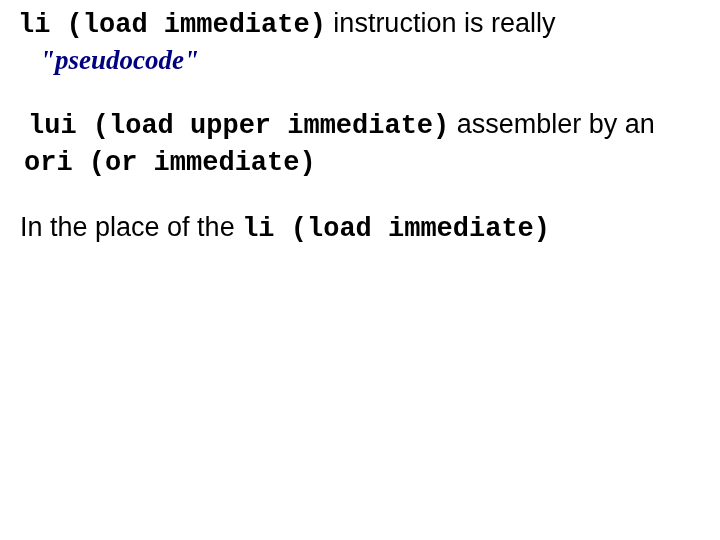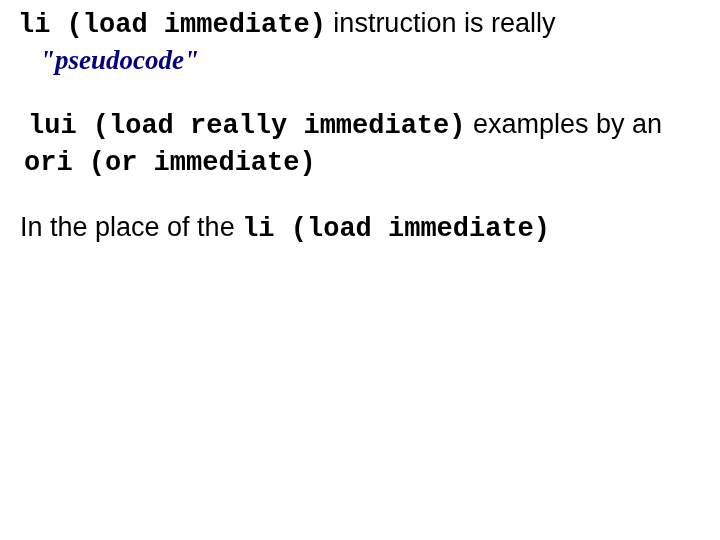--- a/index.html
+++ b/index.html
@@ -58,21 +58,21 @@
 
   <div class="para">
     <span class="mono">li (load immediate)</span><span> instruction is really</span><br>
     <span class="navy-bold-serif indent1" style="display:inline-block">"pseudocode"</span>
   </div>
 
   <div class="spacer-sm"></div>
 
 
   <div class="para tight" style="padding-left:10px;">
-    <span class="mono">lui (load really immediate)</span><span> examples by an</span>
+    <span class="mono">lui (load upper immediate)</span><span> assembler by an</span>
   </div>
 
   <div class="para" style="padding-left:6px;">
     <span class="mono">ori (or immediate)</span>
   </div>
 
   <div class="spacer-sm"></div>
 
   <div class="para" style="padding-left:2px;">
     <span>In the place of the </span><span class="mono">li (load immediate)</span>

